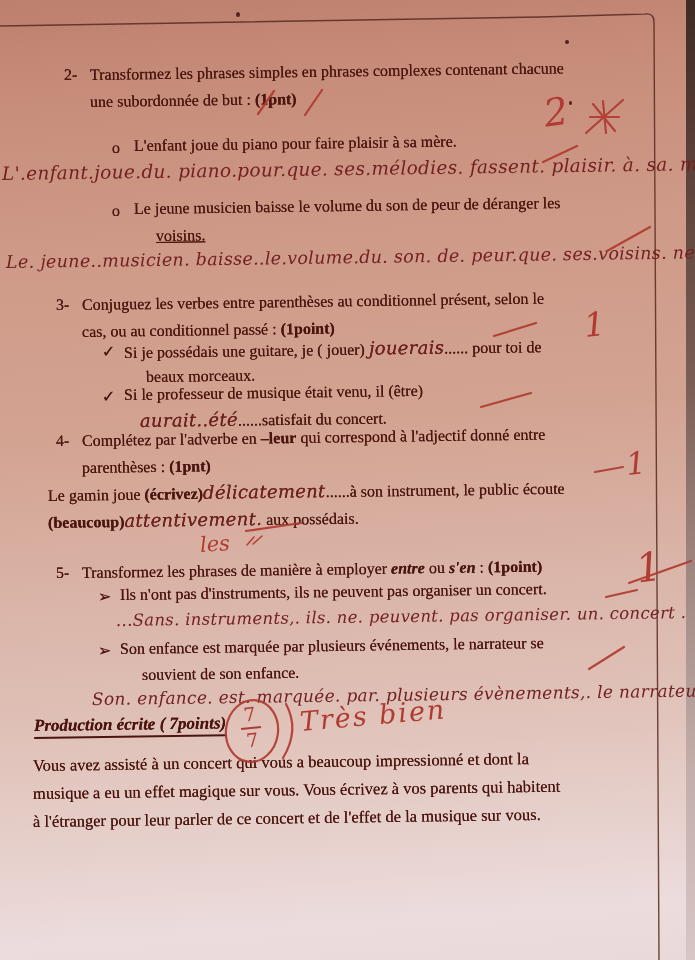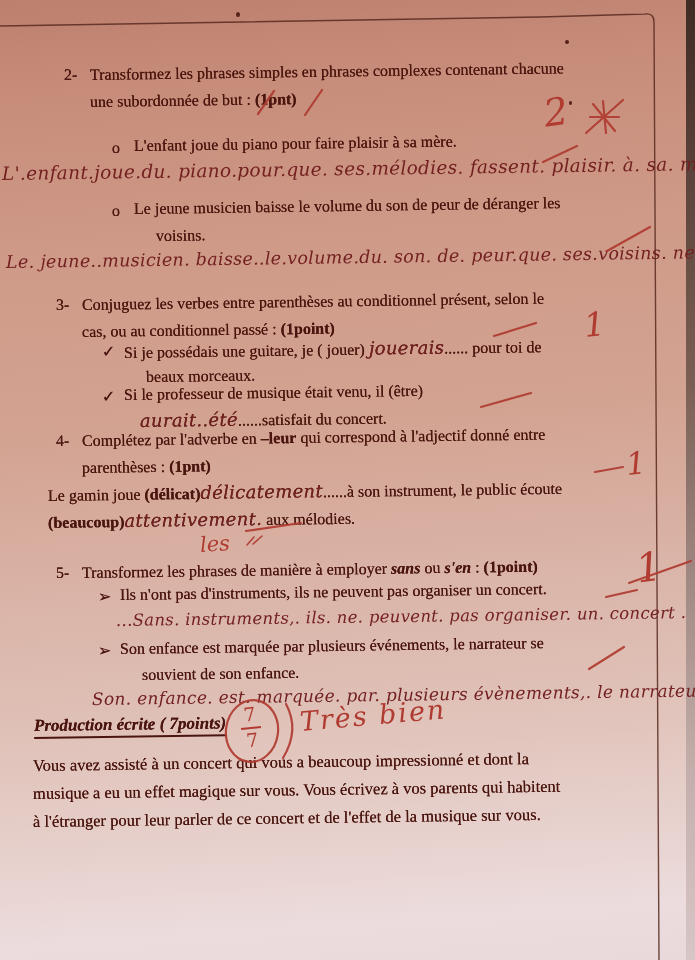--- a/index.html
+++ b/index.html
@@ -54,21 +54,21 @@
 
   <div class="mk" style="left:544px;top:92px;font-size:38px;transform:rotate(-8deg);">2</div>
 
   <div class="pl" style="left:112px;top:139px;"><span>o</span></div>
   <div class="pl" style="left:134px;top:137px;">L'enfant joue du piano pour faire plaisir à sa mère.</div>
 
   <div class="hw" style="left:2px;top:163px;font-size:18.5px;">L'.enfant.joue.du. piano.pour.que. ses.mélodies. fassent. plaisir. à. sa. mère</div>
 
   <div class="pl" style="left:112px;top:202px;"><span>o</span></div>
   <div class="pl" style="left:134px;top:200px;">Le jeune musicien baisse le volume du son de peur de déranger les</div>
-  <div class="pl" style="left:156px;top:227px;">voisins.</div>
+  <div class="pl" style="left:156px;top:227px;text-decoration:underline;">voisins.</div>
 
   <div class="hw" style="left:6px;top:252px;font-size:17.5px;">Le. jeune..musicien. baisse..le.volume.du. son. de. peur.que. ses.voisins. ne. soient dérangés</div>
 
   <div class="pl" style="left:56px;top:296px;">3-</div>
   <div class="pl" style="left:82px;top:296px;">Conjuguez les verbes entre parenthèses au conditionnel  présent, selon le</div>
   <div class="pl" style="left:82px;top:323px;">
     <span>cas, ou  au conditionnel passé : </span><span class="b">(1point)</span>
   </div>
   <div class="mk" style="left:584px;top:306px;font-size:33px;transform:rotate(-6deg);">1</div>
 
@@ -87,30 +87,30 @@
   <div class="pl" style="left:56px;top:432px;">4-</div>
   <div class="pl" style="left:82px;top:432px;">
     <span>Complétez par l'adverbe en </span><span class="b">–leur</span><span> qui correspond à l'adjectif donné entre</span>
   </div>
   <div class="pl" style="left:82px;top:459px;">
     <span>parenthèses : </span><span class="b">(1pnt)</span>
   </div>
   <div class="mk" style="left:626px;top:446px;font-size:31px;transform:rotate(-6deg);">1</div>
 
   <div class="pl" style="left:48px;top:484px;">
-    <span>Le gamin joue </span><span class="b">(délicat)</span><span class="hw-inline" style="font-size:18px;">délicatement</span><span>......à son instrument, le public écoute</span>
+    <span>Le gamin joue </span><span class="b">(écrivez)</span><span class="hw-inline" style="font-size:18px;">délicatement</span><span>......à son instrument, le public écoute</span>
   </div>
   <div class="pl" style="left:48px;top:511px;">
-    <span class="b">(beaucoup)</span><span class="hw-inline" style="font-size:18px;">attentivement.</span>&nbsp;<span>aux</span><span> mélodies.</span>
+    <span class="b">(beaucoup)</span><span class="hw-inline" style="font-size:18px;">attentivement.</span>&nbsp;<span>aux</span><span> possédais.</span>
   </div>
   <div class="mk" style="left:200px;top:533px;font-size:21px;transform:rotate(-4deg);">les</div>
 
   <div class="pl" style="left:56px;top:564px;">5-</div>
   <div class="pl" style="left:82px;top:564px;">
-    <span>Transformez les phrases de manière à employer </span><span class="b it">sans</span><span> ou </span><span class="b it">s'en</span><span> : </span><span class="b">(1point)</span>
+    <span>Transformez les phrases de manière à employer </span><span class="b it">entre</span><span> ou </span><span class="b it">s'en</span><span> : </span><span class="b">(1point)</span>
   </div>
   <div class="mk" style="left:636px;top:546px;font-size:40px;transform:rotate(-8deg);">1</div>
 
   <div class="pl" style="left:98px;top:587px;"><span>➢</span></div>
   <div class="pl" style="left:120px;top:586px;">Ils n'ont pas d'instruments, ils ne peuvent pas organiser un concert.</div>
   <div class="hw" style="left:116px;top:611px;font-size:16.5px;">...Sans. instruments,. ils. ne. peuvent. pas organiser. un. concert .</div>
 
   <div class="pl" style="left:98px;top:641px;"><span>➢</span></div>
   <div class="pl" style="left:120px;top:640px;">Son enfance est marquée par plusieurs événements, le narrateur se</div>
   <div class="pl" style="left:142px;top:666px;">souvient de son enfance.</div>

